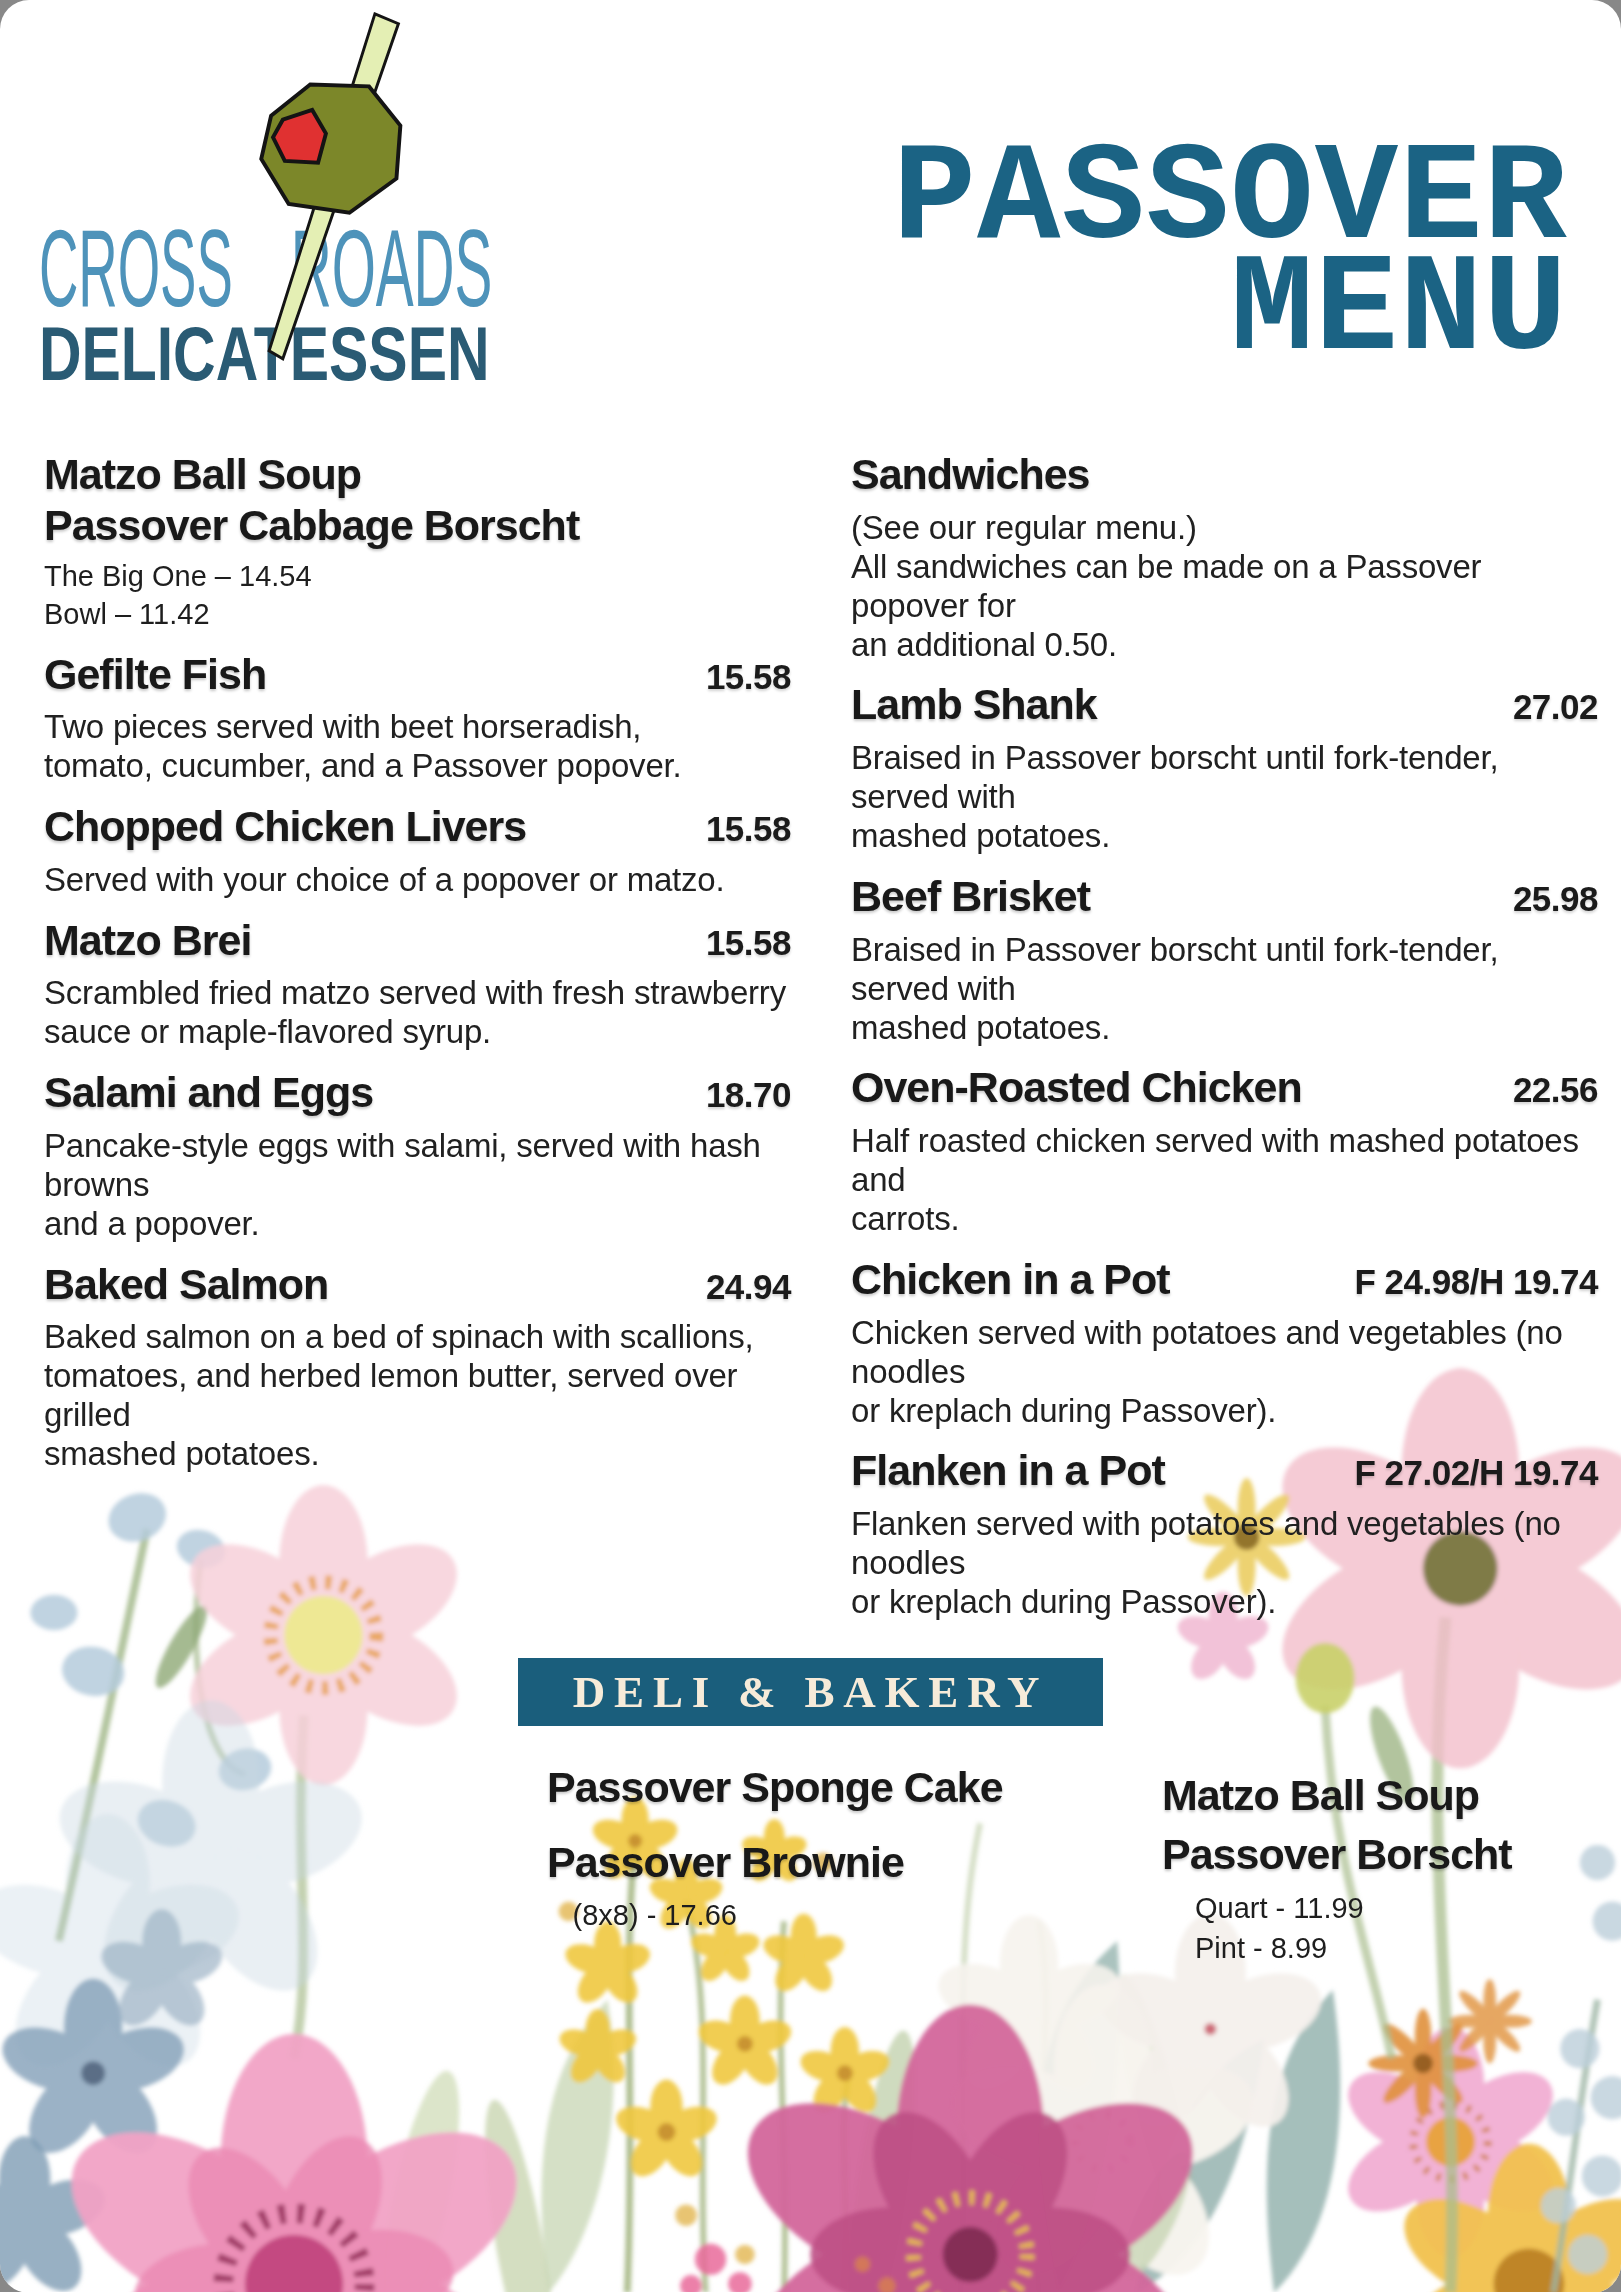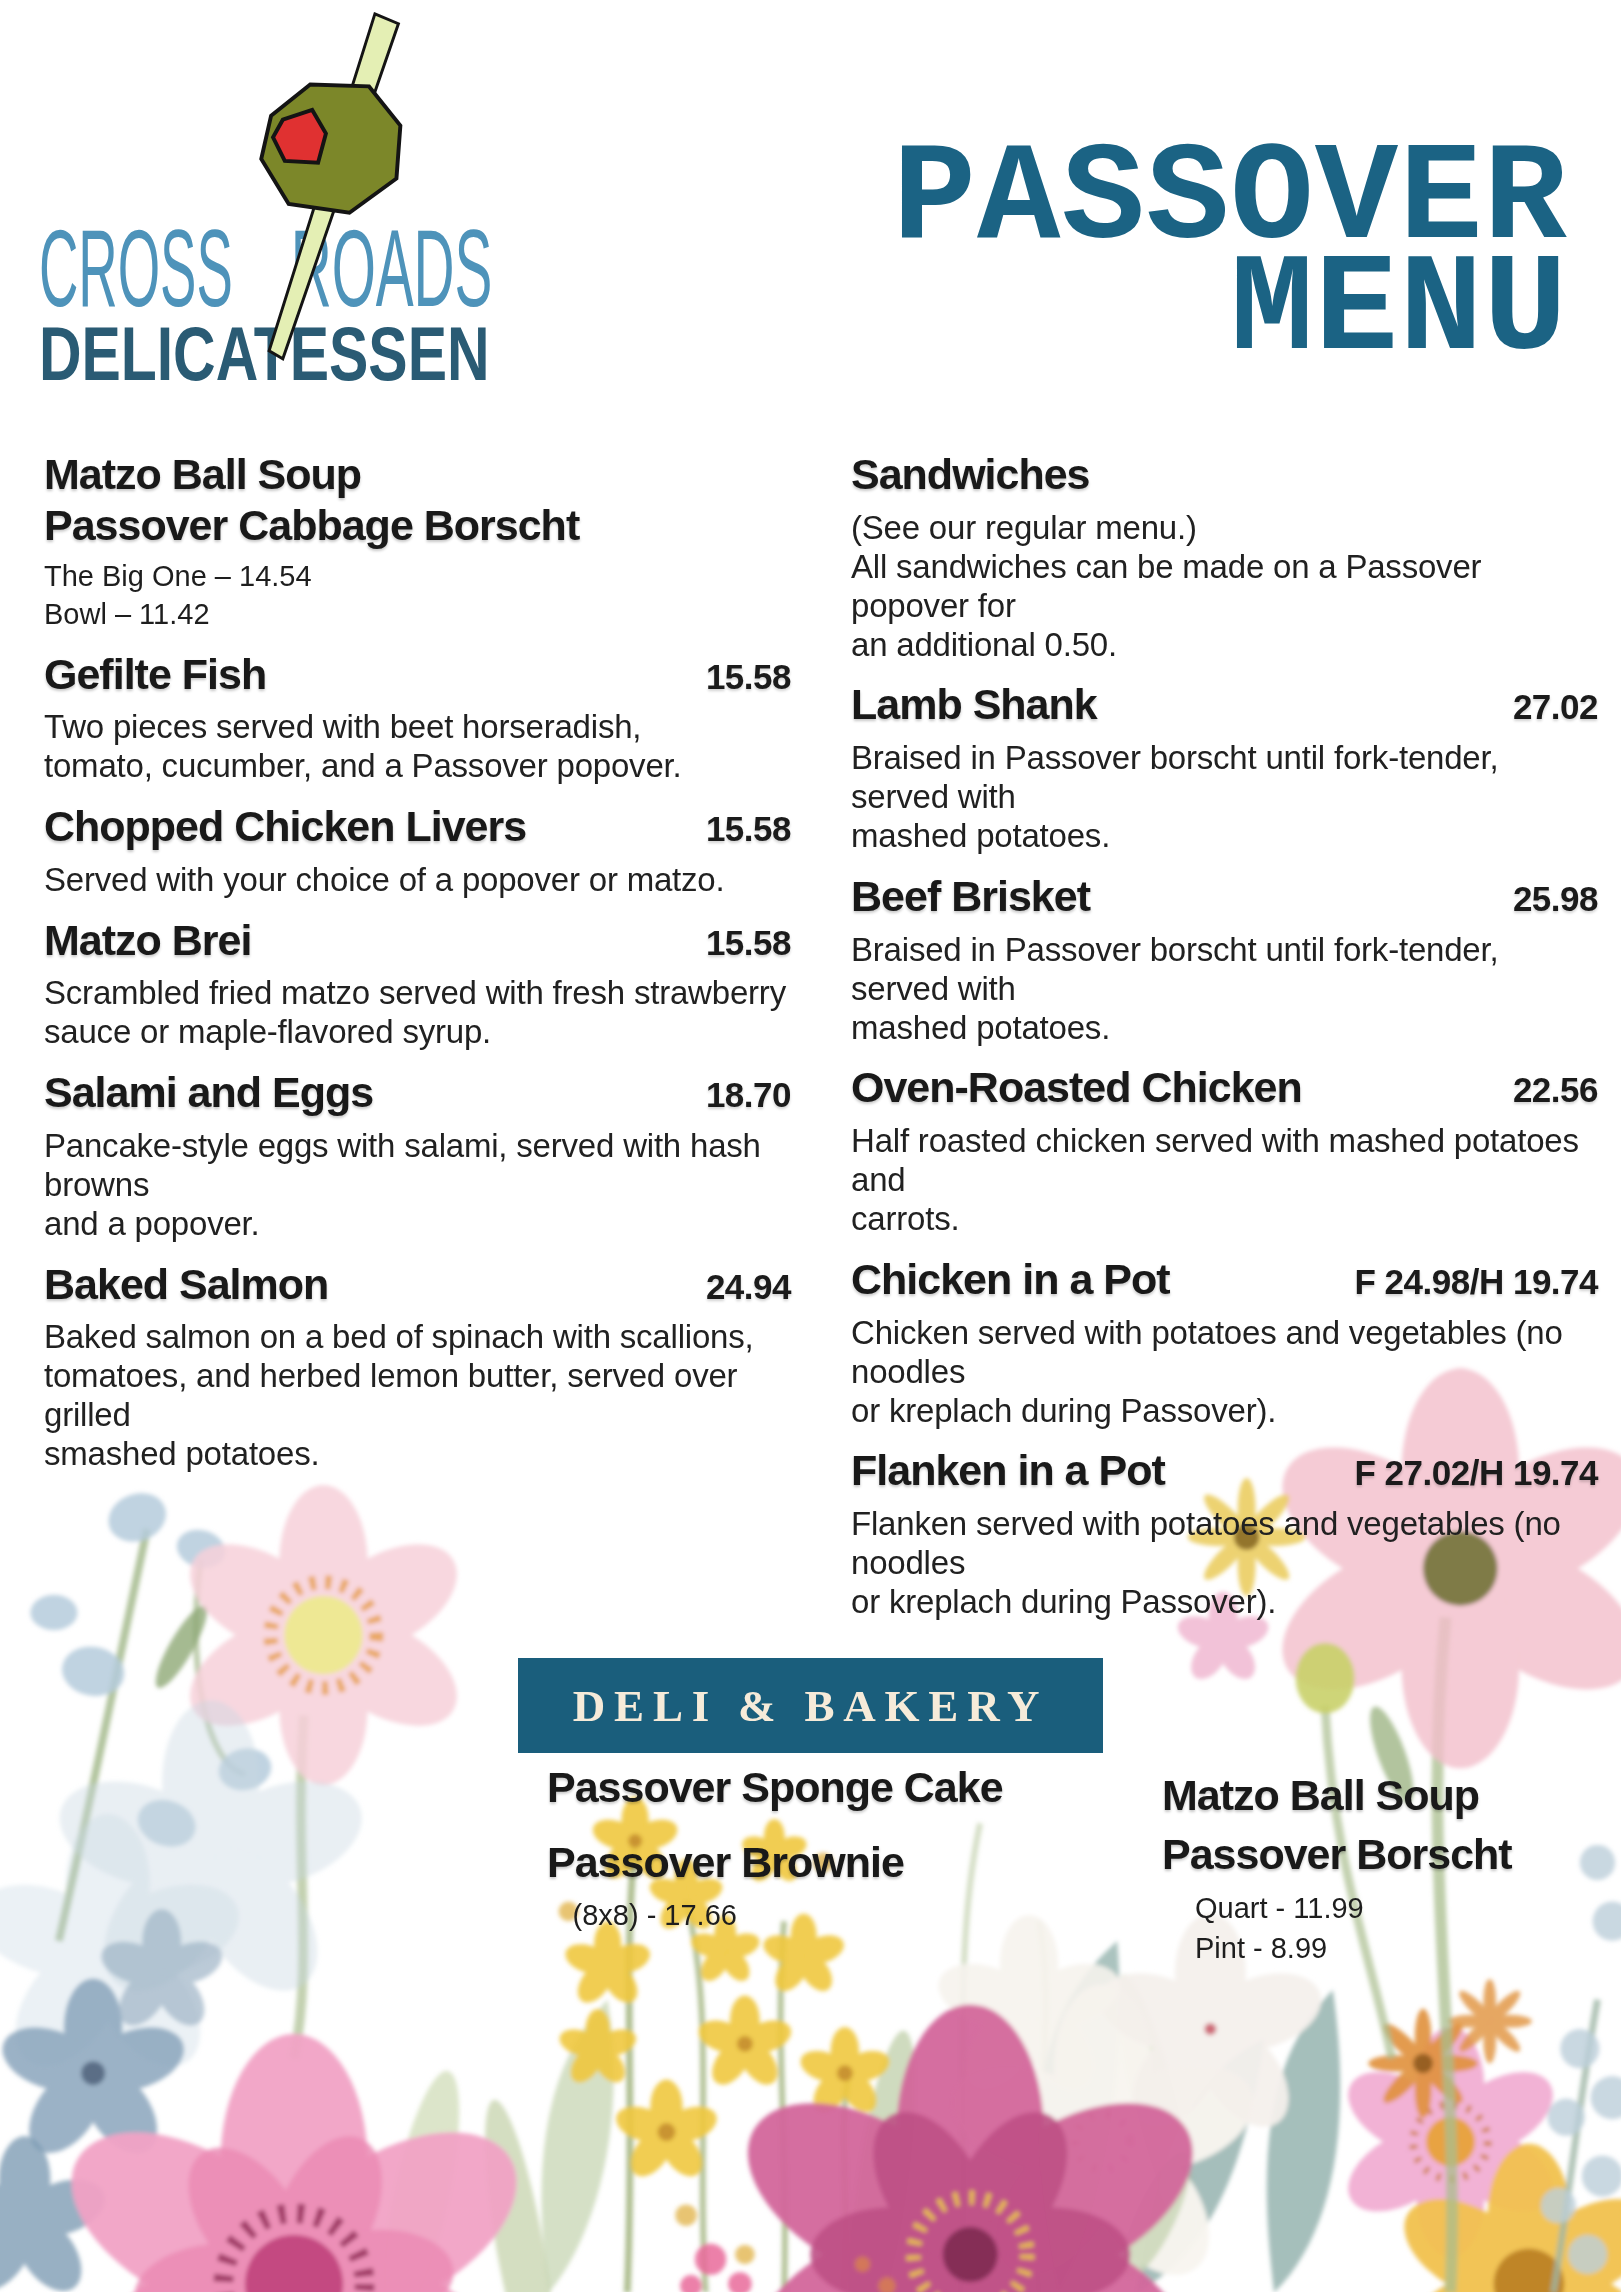--- a/index.html
+++ b/index.html
@@ -1,18 +1,18 @@
 <!DOCTYPE html>
 <html><head>
 <meta charset="utf-8">
 <style>
   html,body { margin:0; padding:0; background:#888; }
   .page {
     position:relative; width:1621px; height:2293px; background:#ffffff;
-    overflow:hidden; font-family:"Liberation Sans", sans-serif; margin:0 auto;
+    overflow:hidden; font-family:"Liberation Sans", sans-serif; margin:0 auto;border-radius:29px;
   }
   
   .flowers { position:absolute; left:0; top:0; z-index:1; }
   
   .logo { position:absolute; left:34px; top:9.8px; width:480px; height:384px; z-index:2; }
   
   .title-block {
     position:absolute; right:53px; top:145px; text-align:right; z-index:2;
     color:#1B6384; font-family:Liberation Mono, monospace; font-weight:bold;
   }
@@ -30,21 +30,21 @@
   .m-price {
     margin-left:auto; font-size:35px; font-weight:bold; letter-spacing:-0.5px;
     color:#1b1b1b; white-space:nowrap; text-shadow:0 2px 2.9px rgba(0,0,0,.18);text-align:right;
   }
   .m-desc { margin:0; font-size:33px; line-height:39px; color:#212121; letter-spacing:-0.2px; }
   .m-desc span { display:block; }
   .m-sub { font-size:29px; line-height:38px; color:#1e1e1e; margin-top:5.9px; }
   .m-sub span { display:block; }
   
   .banner {
-    position:absolute; left:518px; top:1658px; width:585px; height:95px;
+    position:absolute; left:518px; top:1658px; width:585px; height:68px;
     background:#1A5E7C; z-index:3; display:flex; align-items:center; justify-content:center;
   }
   .banner span {
     font-family:"Liberation Serif", serif; font-weight:bold; font-size:45px;
     letter-spacing:8.8px; color:#F6EBD9; white-space:nowrap;
   }
   
   .bakery-col { position:absolute; z-index:2; }
   #bak1 { left:44px;   top:1762px; width:490px; }
   #bak2 { left:547px;  top:1762px; width:549px; }

